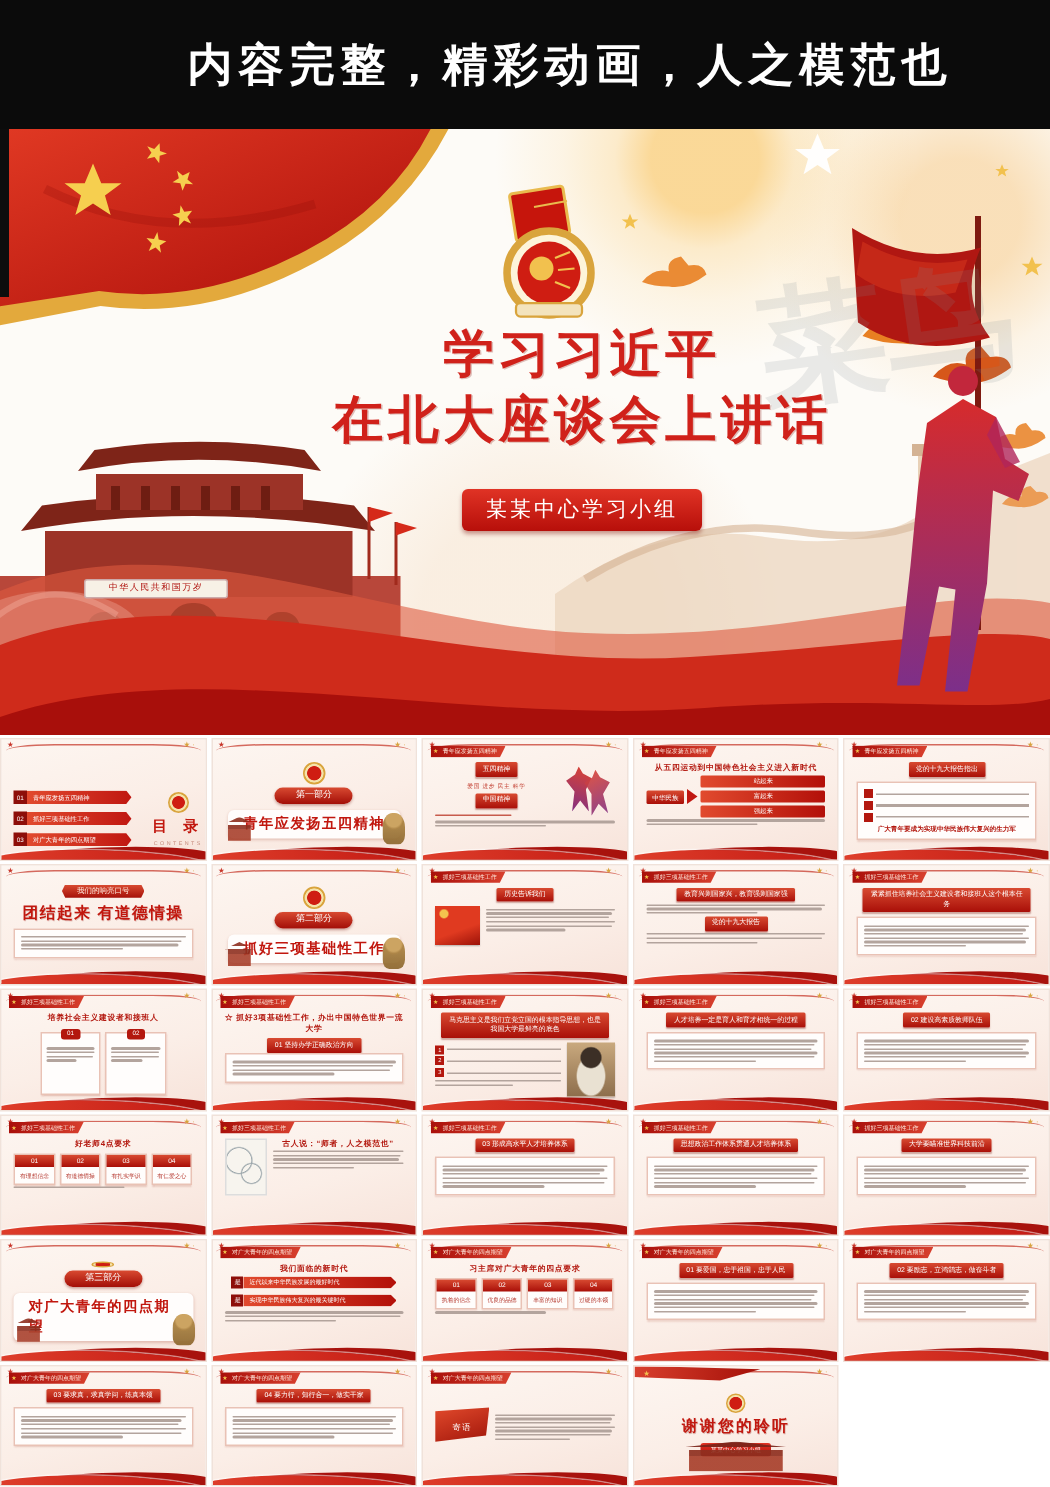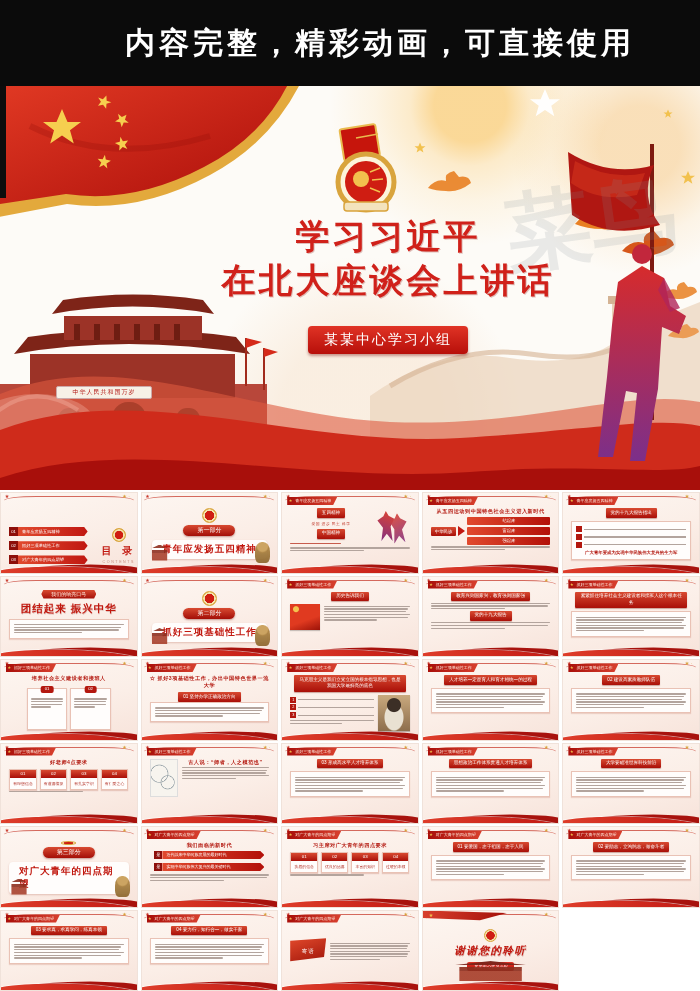--- a/index.html
+++ b/index.html
@@ -206,21 +206,21 @@
   .th-title { color:#c1170e; font-weight:900; font-size:10.5px; letter-spacing:1.5px; text-shadow:.5px .5px 0 rgba(120,10,5,.25); }
   .th-pill { margin-top:4px; background:linear-gradient(180deg,#e03325,#b70f0a); color:#fff; font-size:4.2px; line-height:1; padding:2.5px 7px; border-radius:2px; }
   .th-gate { position:absolute; bottom:9px; left:50%; transform:translateX(-50%); width:64%; height:20px; z-index:1; opacity:.92;
     background:linear-gradient(#7a241a 0 4px, transparent 4px 6px, #8e2f1f 6px 10px, #a8402c 10px);
     clip-path:polygon(50% 0,96% 22%,86% 22%,86% 100%,14% 100%,14% 22%,4% 22%); }
 </style>
 </head>
 <body>
 
 <div class="banner">
-  <div class="banner-text">内容完整，精彩动画，可直接使用</div>
+  <div class="banner-text">内容完整，精彩动画，人之模范也</div>
 </div>
 
 <div class="hero">
   <svg class="scene" width="700" height="404" viewBox="0 0 700 404">
     <defs>
       <linearGradient id="fg" x1="0" y1="0" x2="1" y2="1">
         <stop offset="0" stop-color="#e23a24"></stop>
           <stop offset="1" stop-color="#ab0e0a"></stop>
       </linearGradient>
       <linearGradient id="pg" x1="0" y1="0" x2="0" y2="1">
@@ -435,21 +435,21 @@
           <div class="rb-footer">广大青年要成为实现中华民族伟大复兴的生力军</div>
         </div>
       </div>
       <div class="fw fw1"></div>
       <div class="fw fw2"></div>
     </div>
     <div class="cell">
       <div class="topcurve"></div>
       <div class="content">
         <div class="ribbon-banner">我们的响亮口号</div>
-        <div class="slogan">团结起来 振兴中华</div>
+        <div class="slogan">团结起来 有道德情操</div>
         <div class="bodycard">
           <div class="lineswrap" style="width: 100%;">
             <div class="ln" style="width: 100%;"></div>
             <div class="ln" style="width: 98%;"></div>
             <div class="ln" style="width: 96%;"></div>
             <div class="ln" style="width: 62%;"></div>
           </div>
         </div>
       </div>
       <div class="fw fw1"></div>
@@ -910,21 +910,21 @@
               <div class="ln" style="width: 62%;"></div>
             </div>
           </div>
         </div>
       </div>
       <div class="fw fw1"></div>
       <div class="fw fw2"></div>
     </div>
     <div class="cell">
       <div class="topcurve"></div>
-      <div class="content" style="justify-content: center; font-style: italic;">
+      <div class="content" style="justify-content: center;">
         <div class="th-badge"></div>
         <div class="th-title">谢谢您的聆听</div>
         <div class="th-pill">某某中心学习小组</div>
       </div>
       <div class="th-swoosh"></div>
       <div class="th-gate"></div>
       <div class="fw fw1"></div>
       <div class="fw fw2"></div>
     </div>
   </div>

